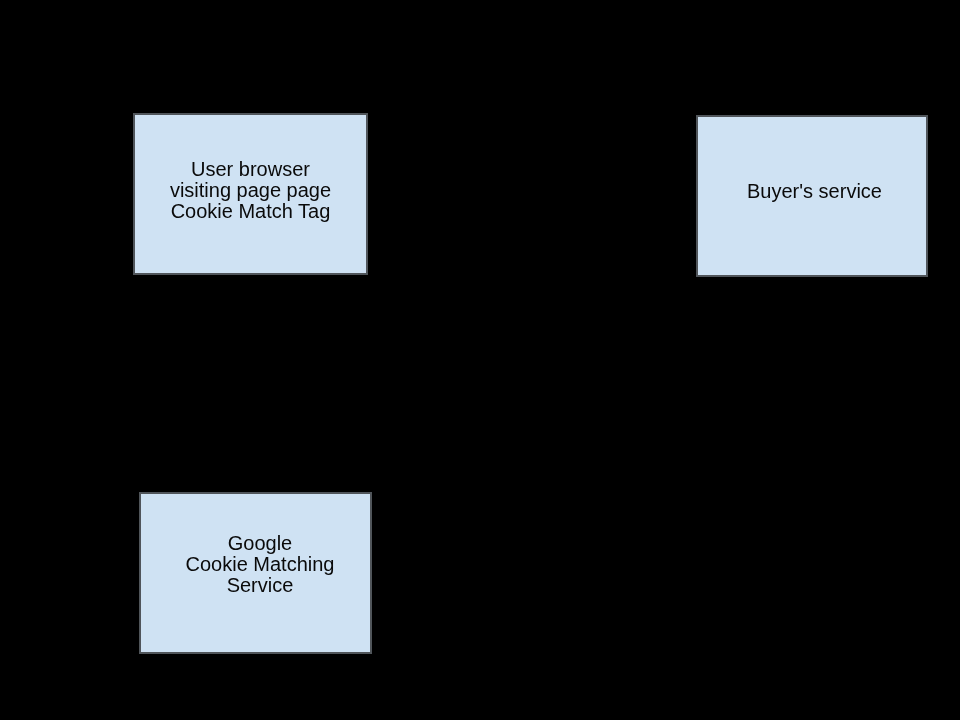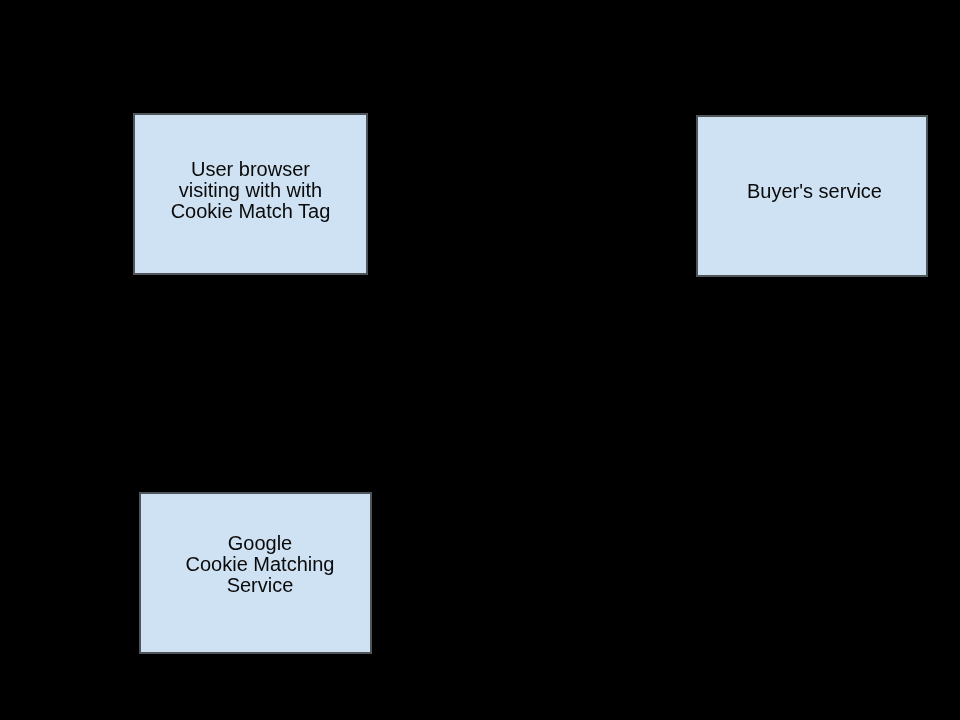--- a/index.html
+++ b/index.html
@@ -55,21 +55,21 @@
     padding-left: 9px;
   }
 </style>
 </head>
 <body>
 
 <div class="canvas">
 
   <div class="node node-user-browser">
     <span class="node-label">User browser
-visiting with with
+visiting page page
 Cookie Match Tag</span>
   </div>
 
   <div class="node node-buyers-service">
     <span class="node-label">Buyer's service</span>
   </div>
 
   <div class="node node-google-cms">
     <span class="node-label">Google
 Cookie Matching

